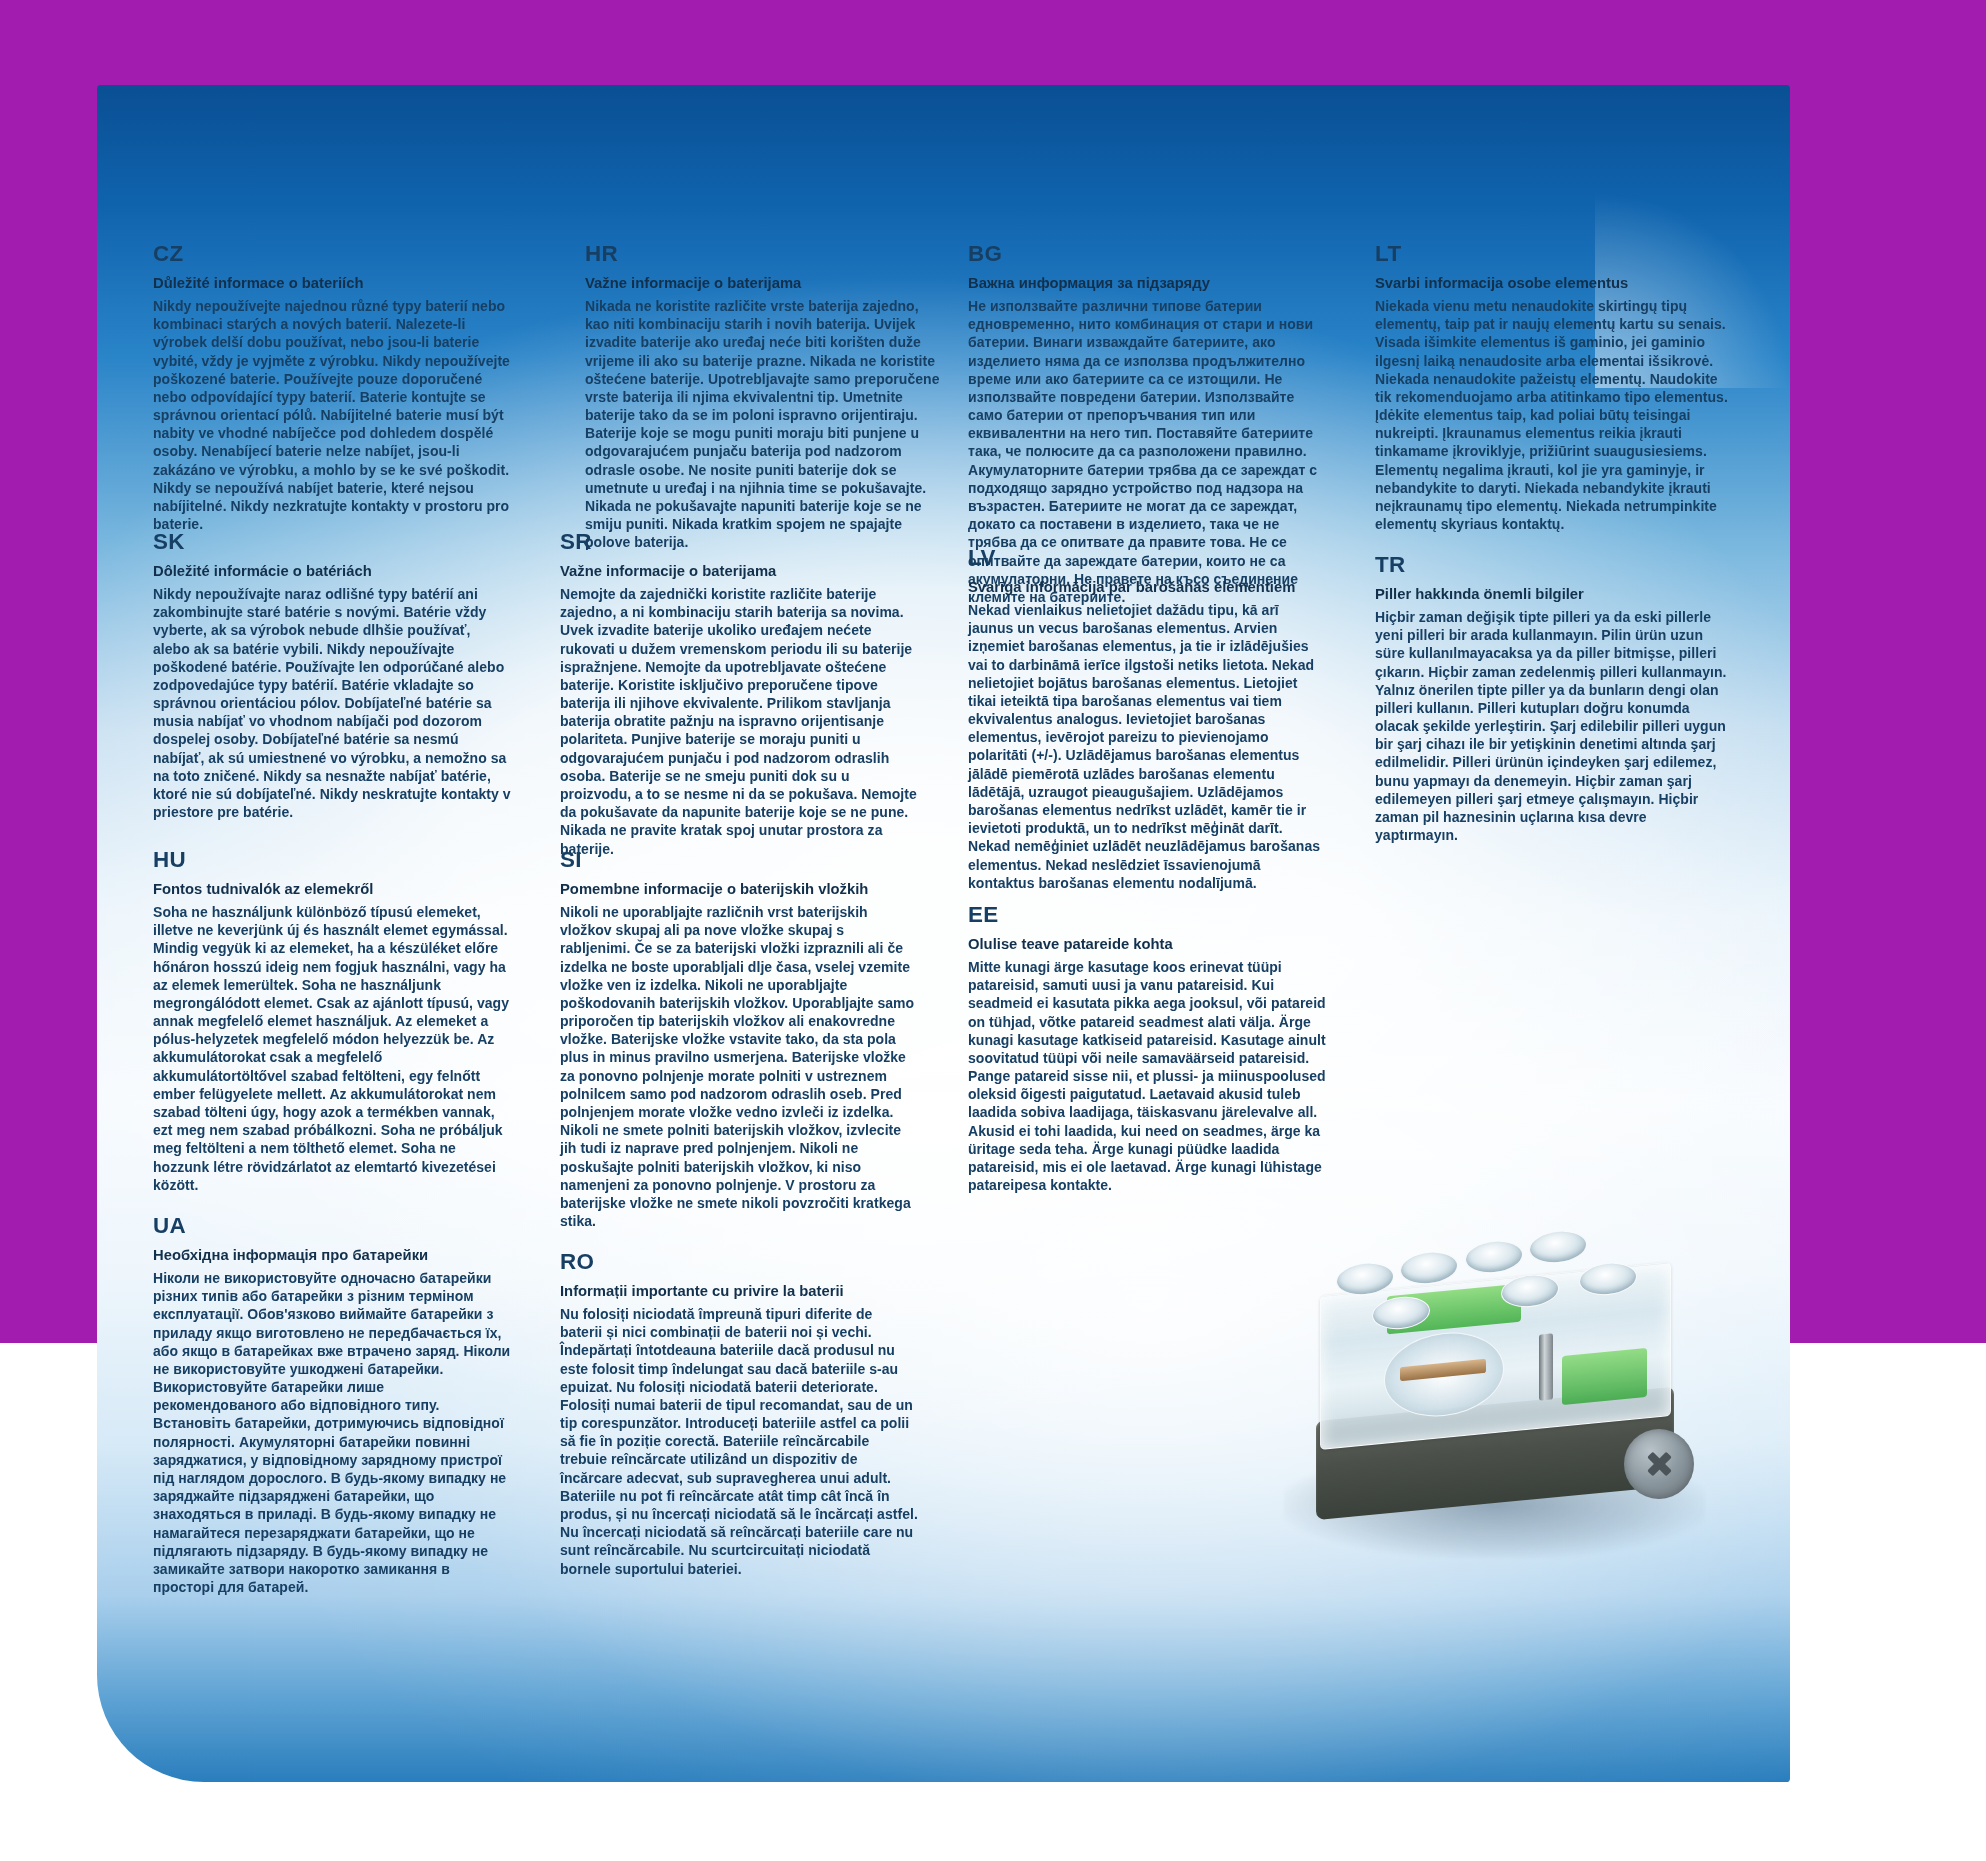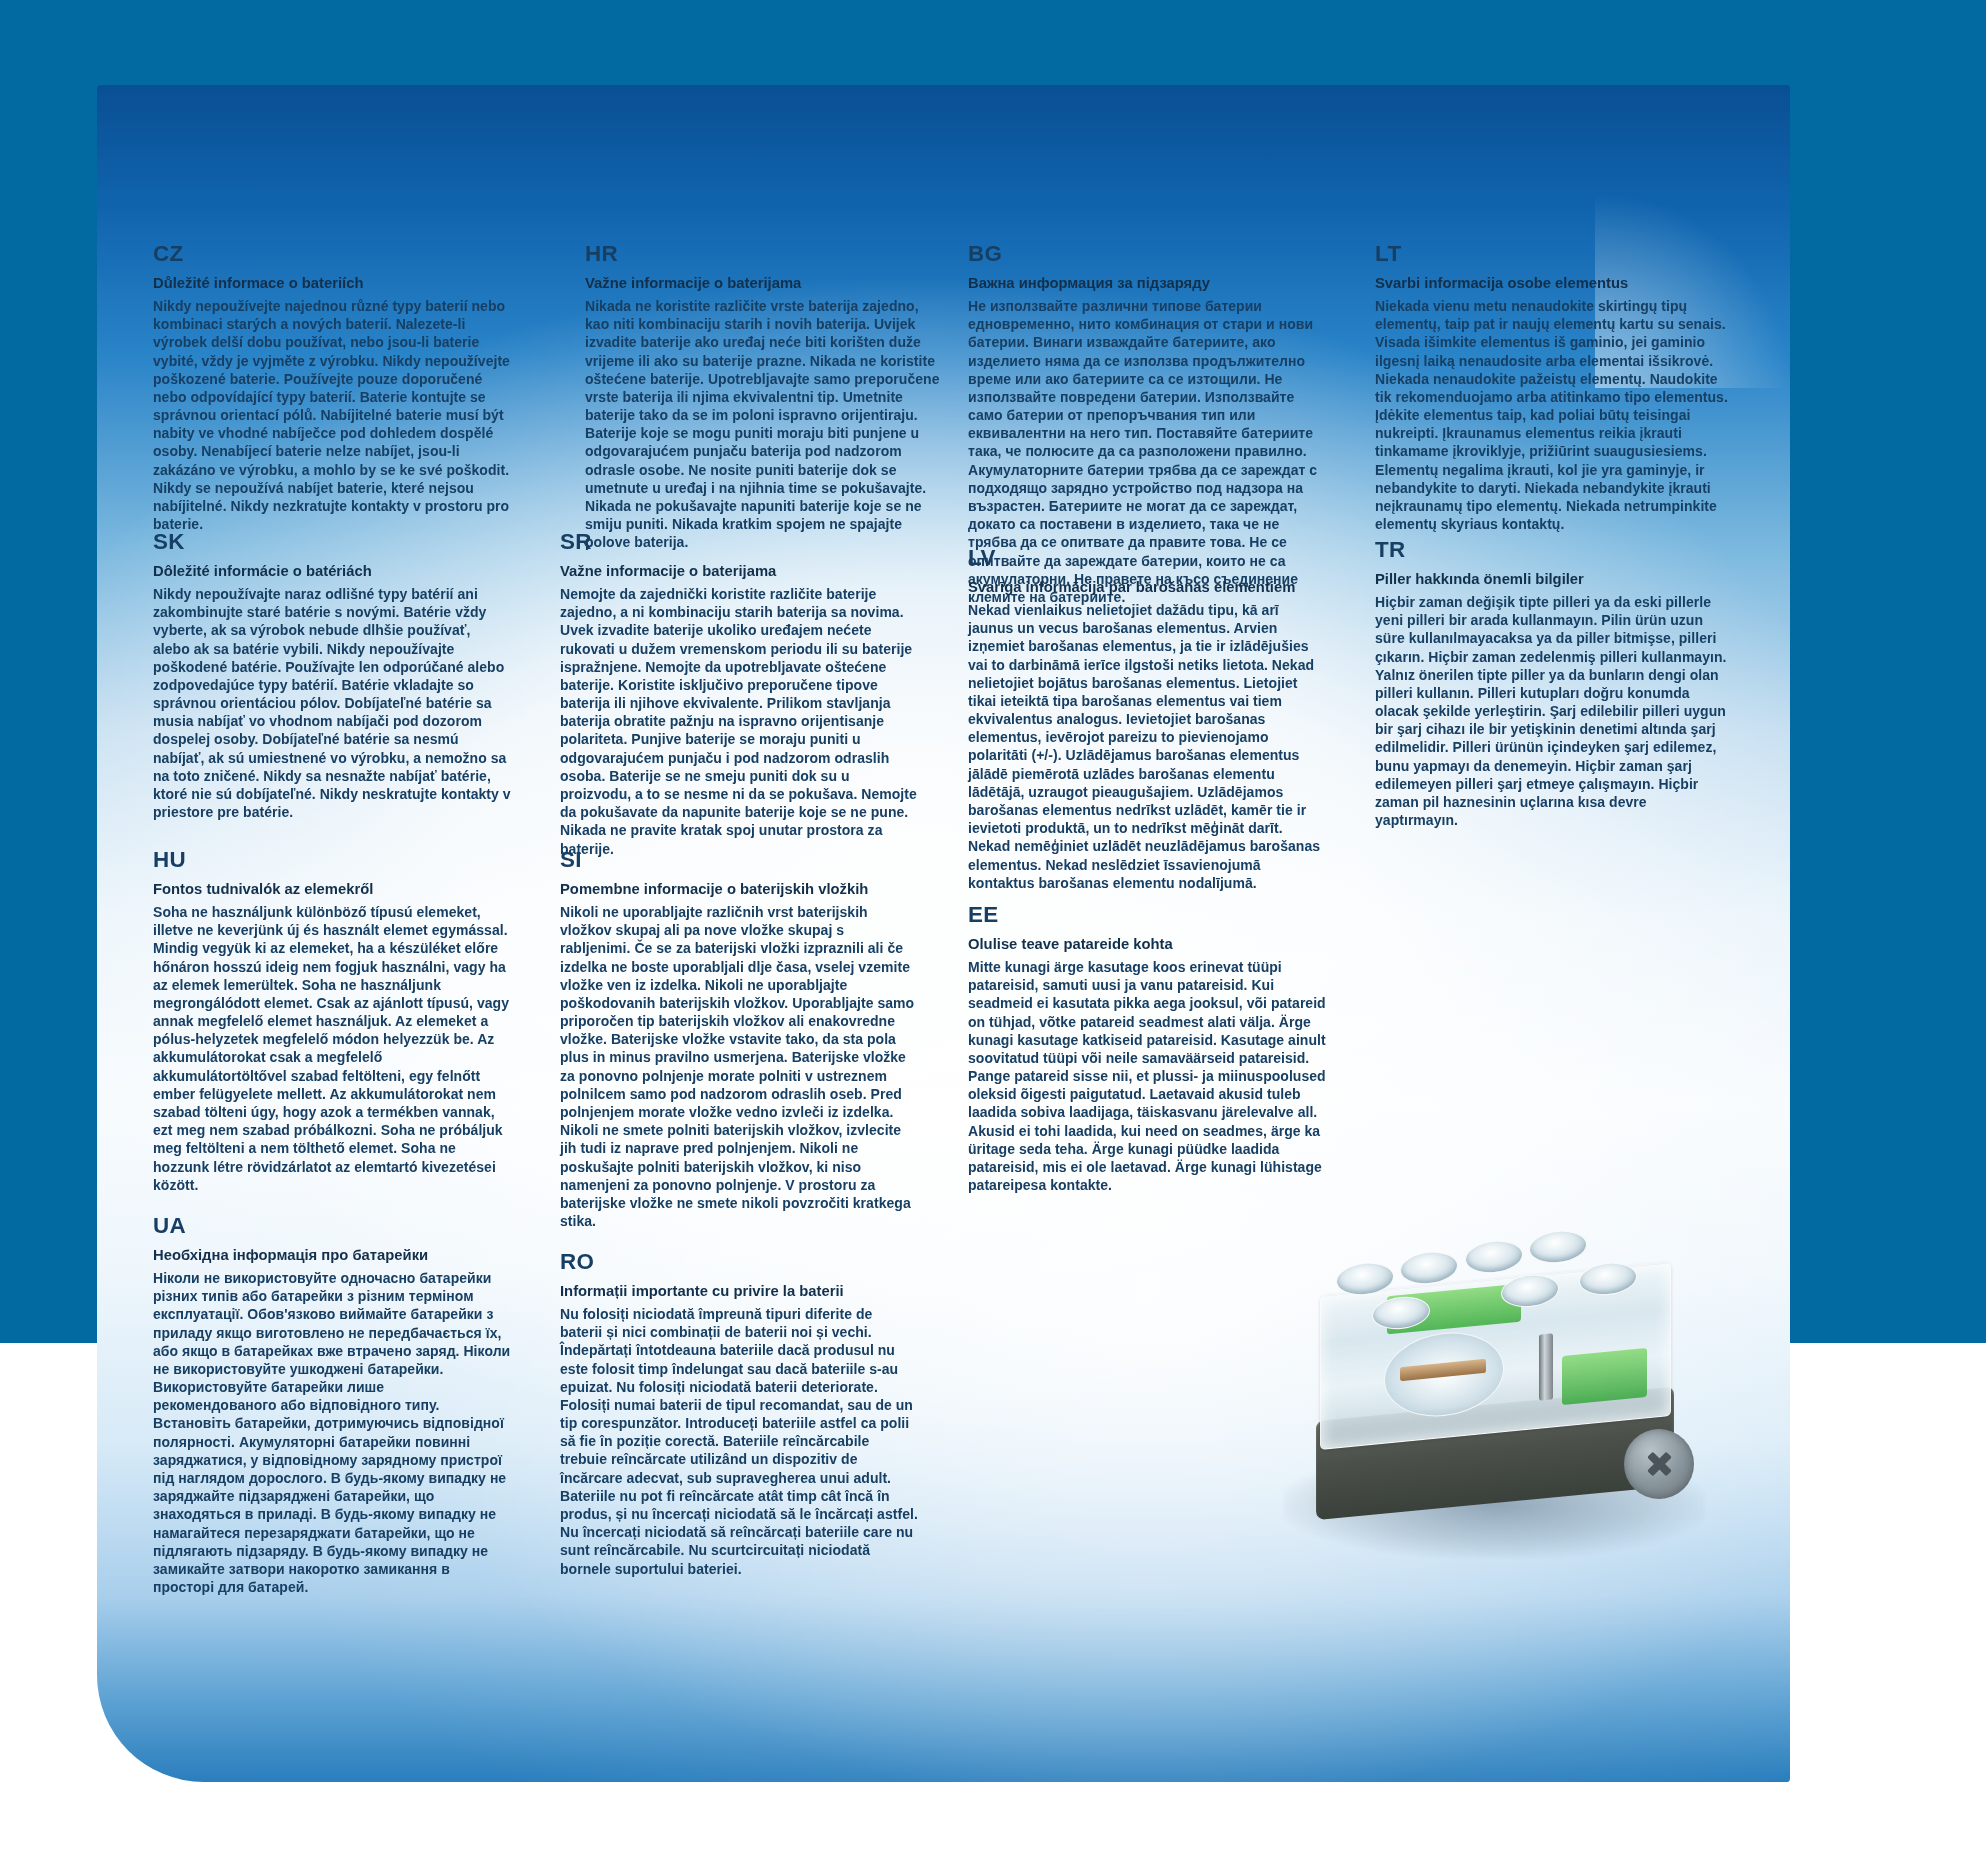--- a/index.html
+++ b/index.html
@@ -12,21 +12,21 @@
     height: 1861px;
     font-family: "Liberation Sans", sans-serif;
     overflow: hidden;
   }
 
   
   #page {
     position: relative;
     width: 1986px;
     height: 1343px;
-    background: #0369a1;
+    background: #a21caf;
   }
 
   
   #panel {
     position: absolute;
     left: 97px;
     top: 85px;
     width: 1693px;
     height: 1697px;
     background:
@@ -353,21 +353,21 @@
       </div>
 
       <div class="col c4">
 
         <div class="at block" style="top:0px;">
           <div class="lang-code">LT</div>
           <div class="blk-title">Svarbi informacija osobe elementus</div>
           <div class="blk-body">Niekada vienu metu nenaudokite skirtingų tipų elementų, taip pat ir naujų elementų kartu su senais. Visada išimkite elementus iš gaminio, jei gaminio ilgesnį laiką nenaudosite arba elementai išsikrovė. Niekada nenaudokite pažeistų elementų. Naudokite tik rekomenduojamo arba atitinkamo tipo elementus. Įdėkite elementus taip, kad poliai būtų teisingai nukreipti. Įkraunamus elementus reikia įkrauti tinkamame įkroviklyje, prižiūrint suaugusiesiems. Elementų negalima įkrauti, kol jie yra gaminyje, ir nebandykite to daryti. Niekada nebandykite įkrauti neįkraunamų tipo elementų. Niekada netrumpinkite elementų skyriaus kontaktų.</div>
         </div>
 
-        <div class="at block" style="top:296px;">
+        <div class="at block" style="top:311px;">
           <div class="lang-code">TR</div>
           <div class="blk-title">Piller hakkında önemli bilgiler</div>
           <div class="blk-body">Hiçbir zaman değişik tipte pilleri ya da eski pillerle yeni pilleri bir arada kullanmayın. Pilin ürün uzun süre kullanılmayacaksa ya da piller bitmişse, pilleri çıkarın. Hiçbir zaman zedelenmiş pilleri kullanmayın. Yalnız önerilen tipte piller ya da bunların dengi olan pilleri kullanın. Pilleri kutupları doğru konumda olacak şekilde yerleştirin. Şarj edilebilir pilleri uygun bir şarj cihazı ile bir yetişkinin denetimi altında şarj edilmelidir. Pilleri ürünün içindeyken şarj edilemez, bunu yapmayı da denemeyin. Hiçbir zaman şarj edilemeyen pilleri şarj etmeye çalışmayın. Hiçbir zaman pil haznesinin uçlarına kısa devre yaptırmayın.</div>
         </div>
 
       </div>
 
     </div>
 
     <div id="product">

